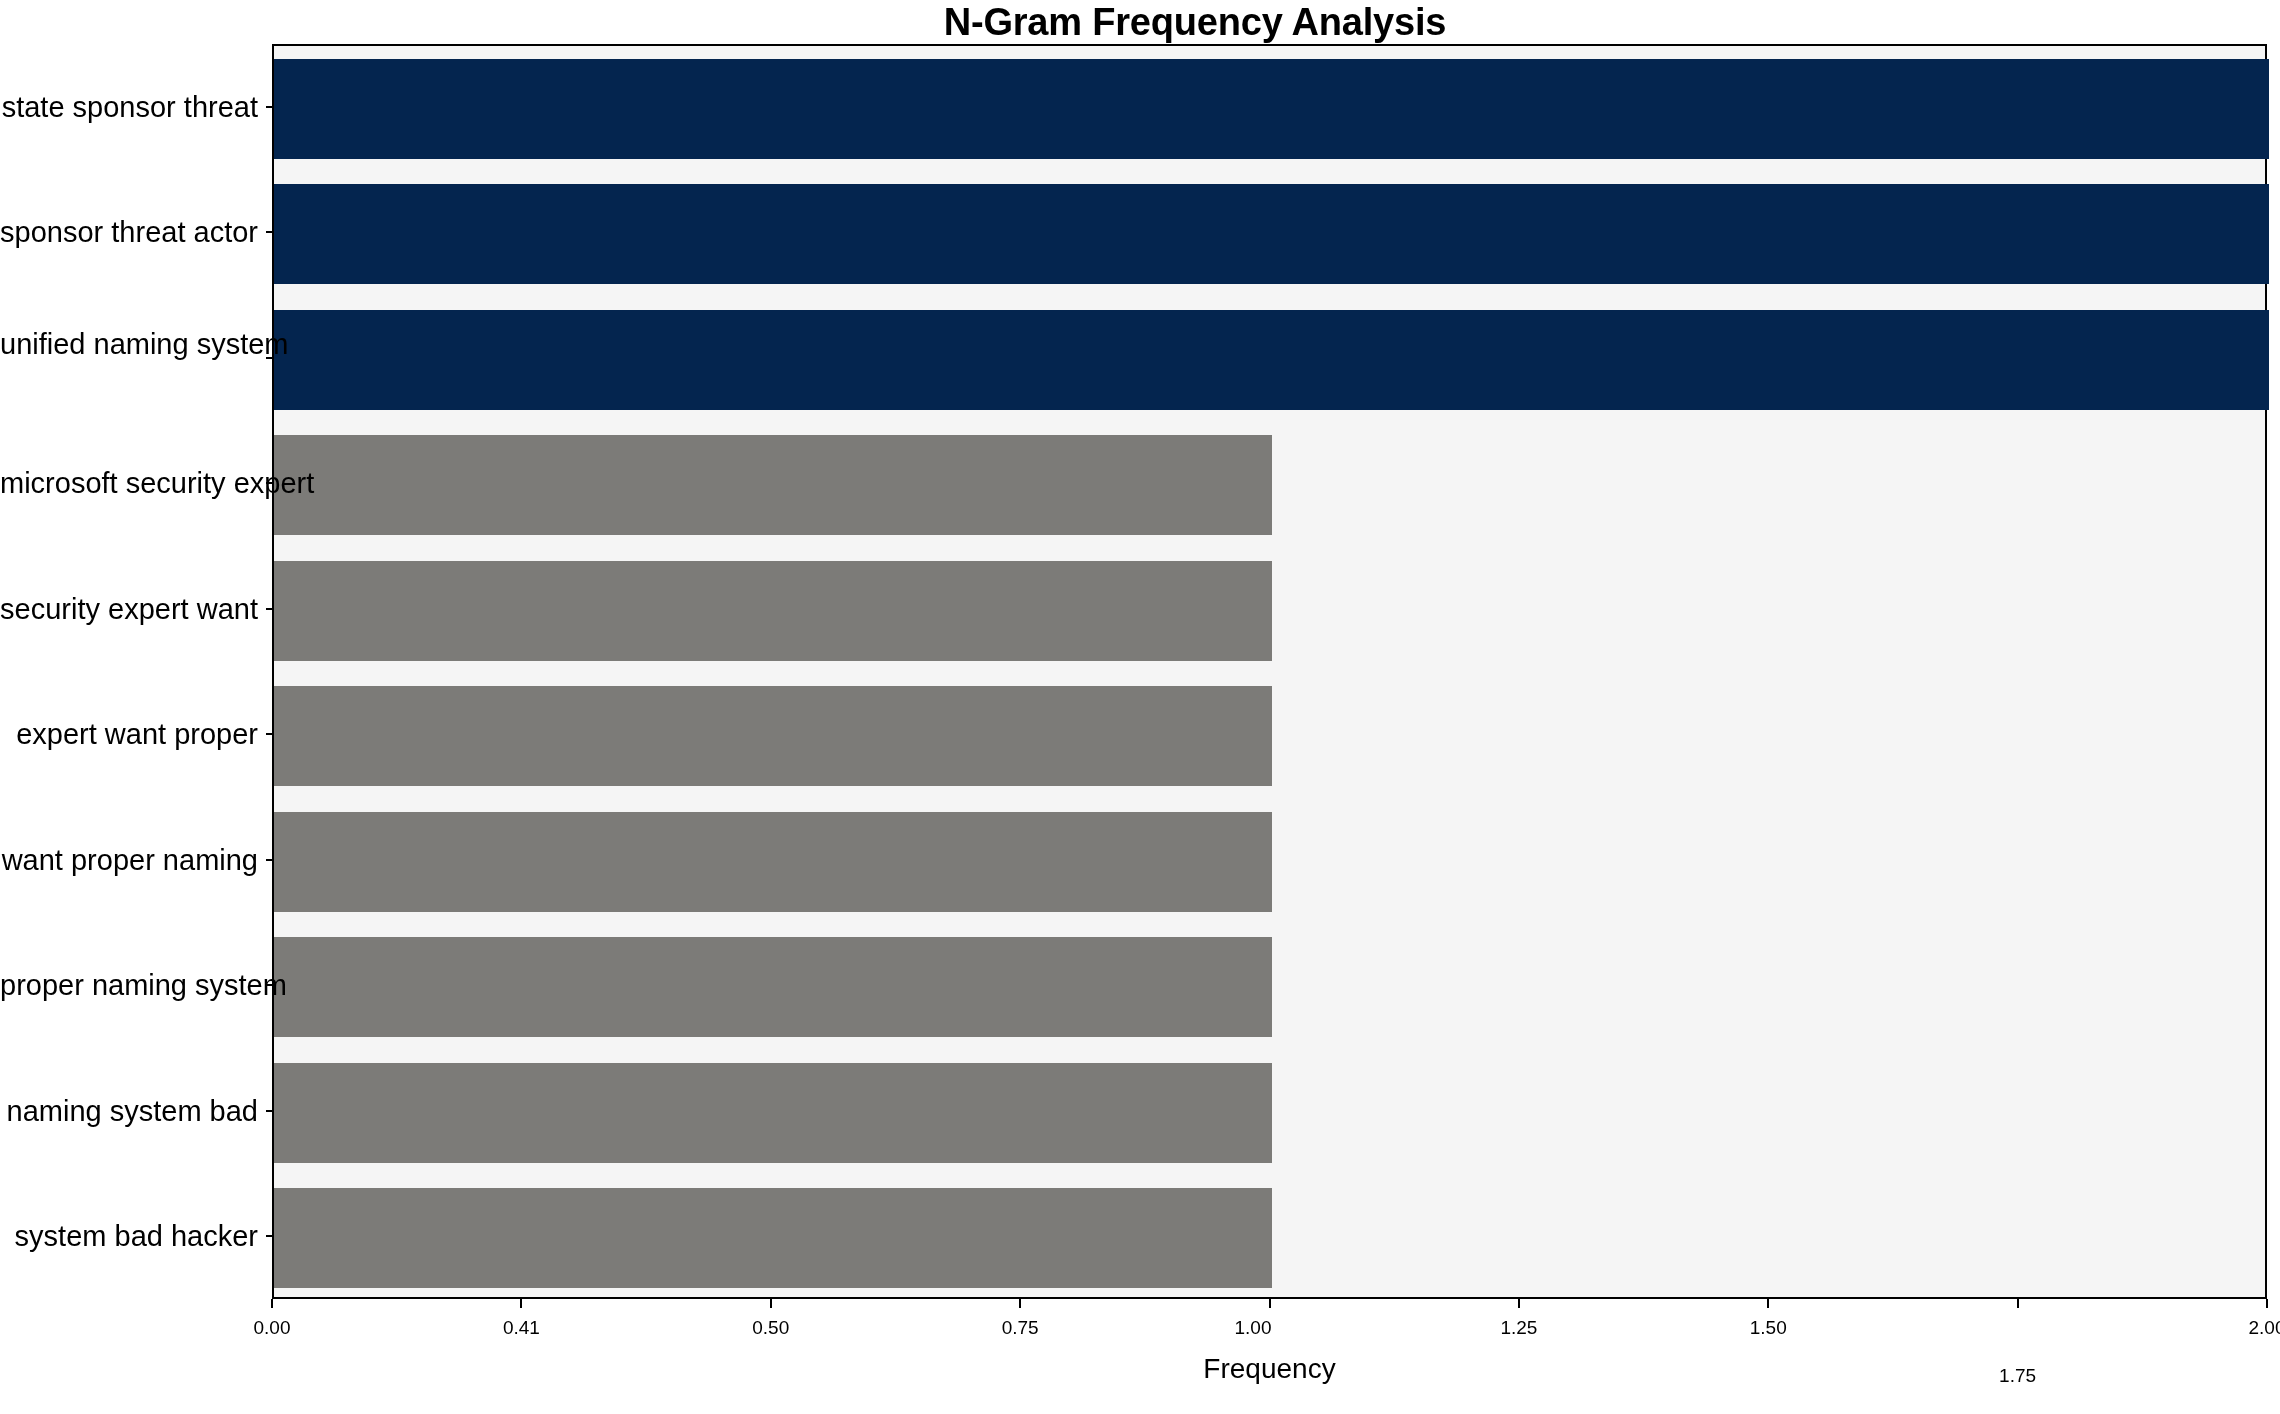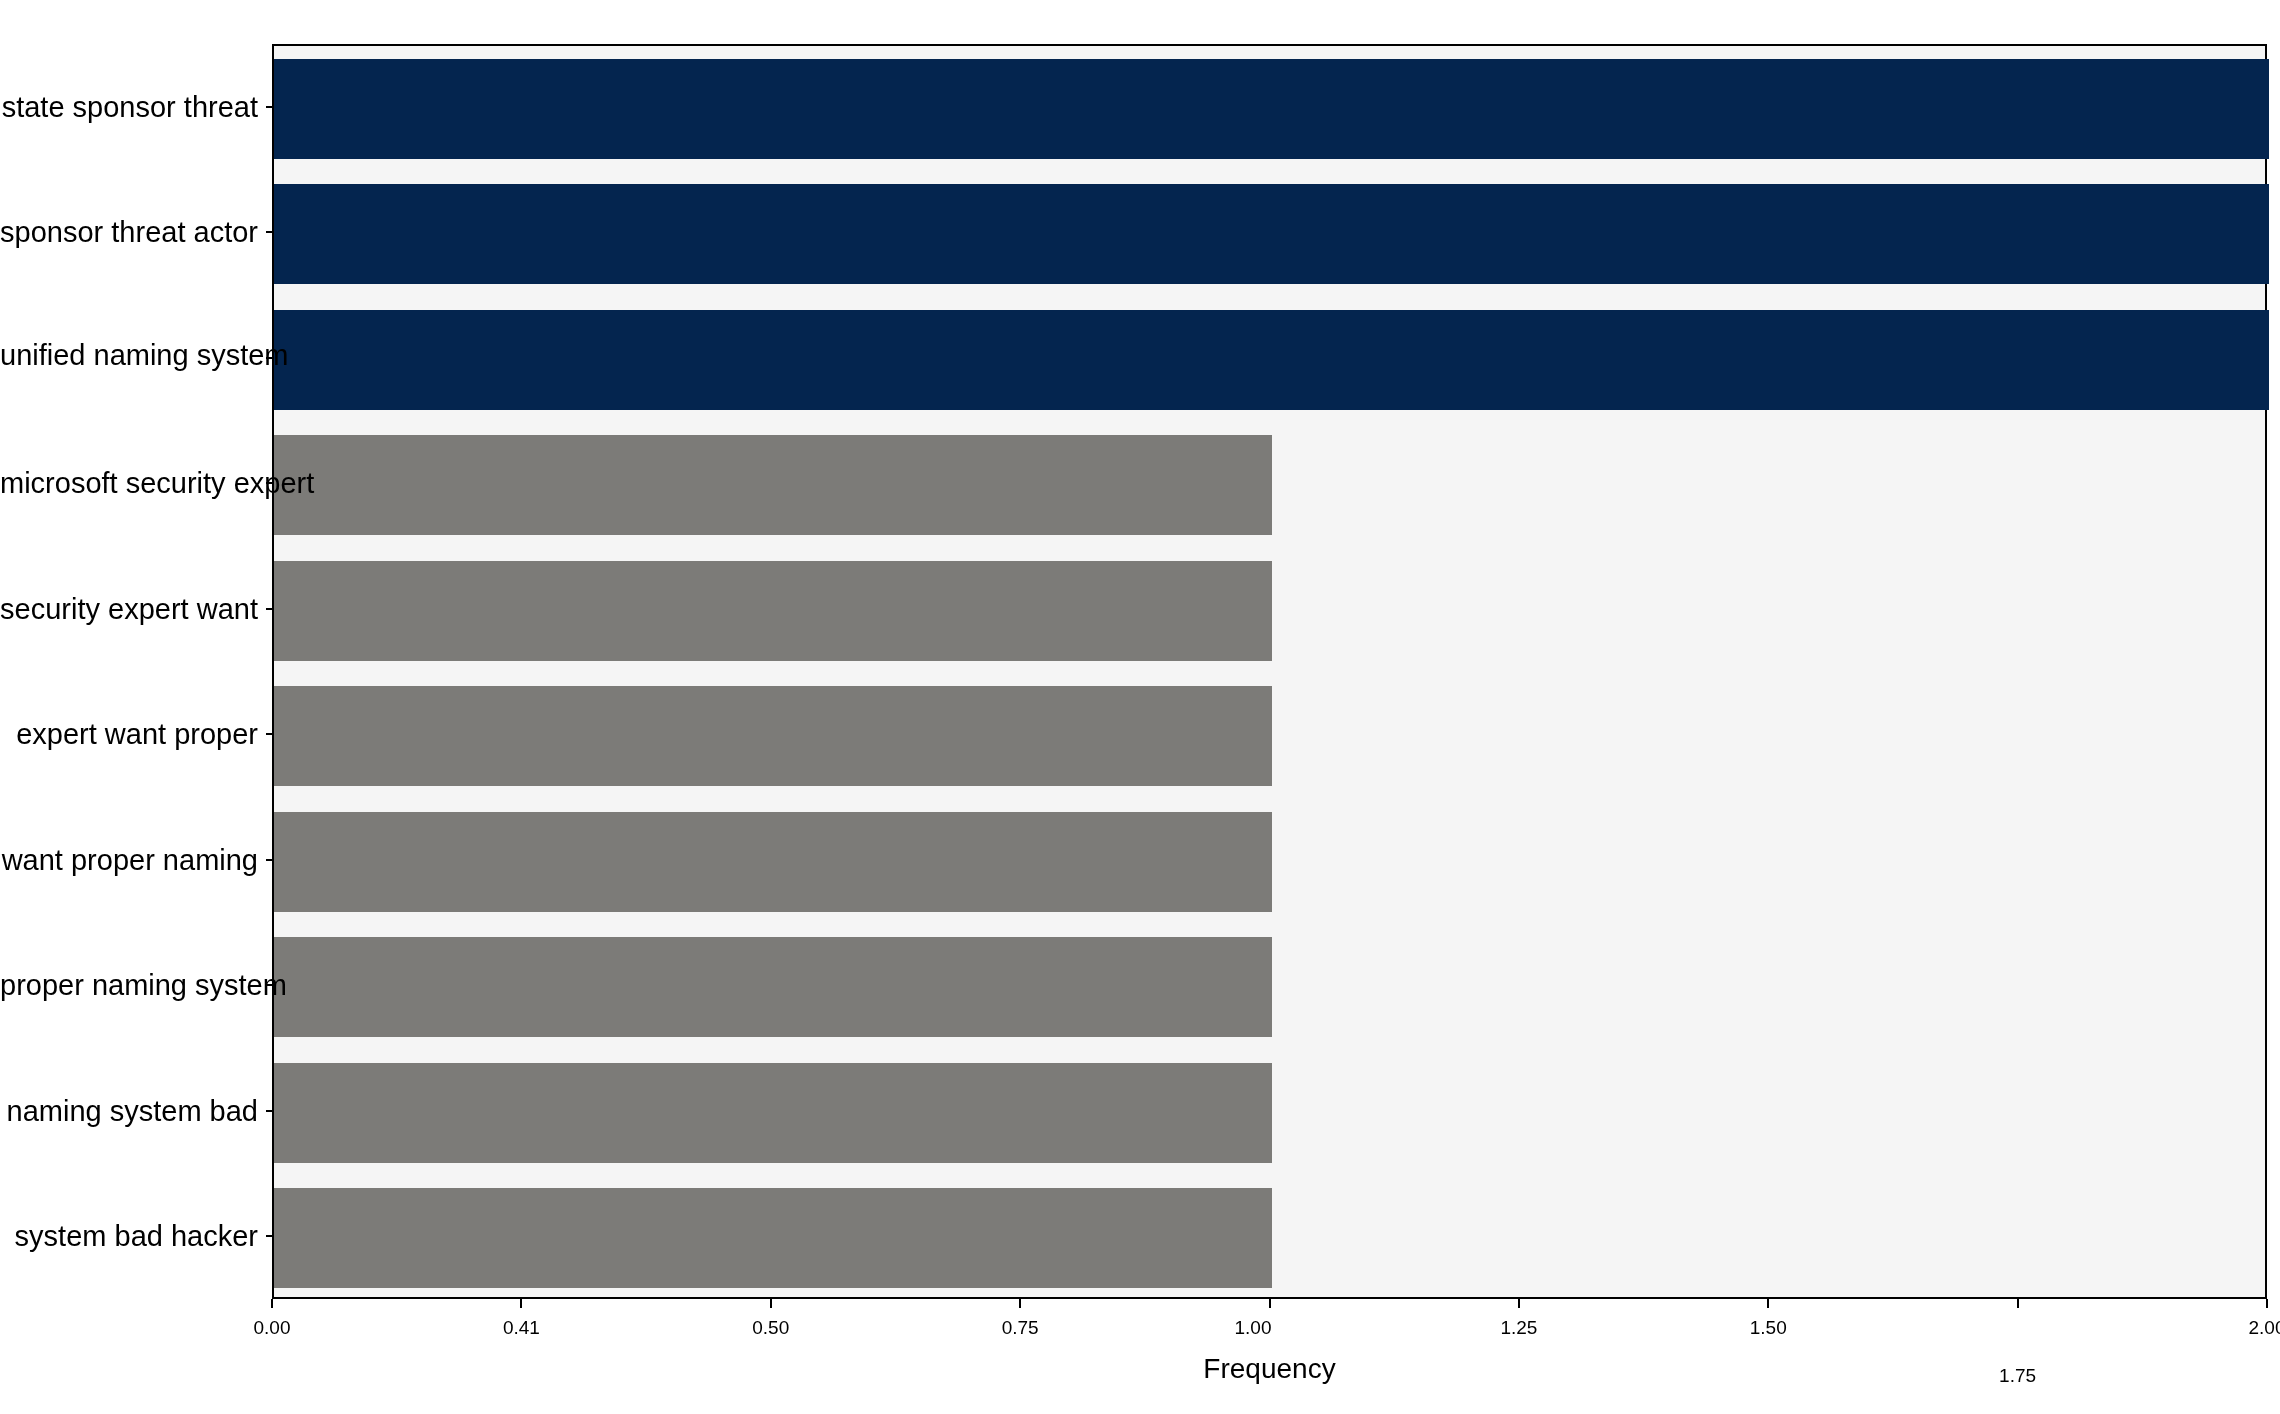--- a/index.html
+++ b/index.html
@@ -133,20 +133,23 @@
     font-size: 28px;
     color: #000000;
     line-height: 34px;
   }
 </style>
 </head>
 <body>
 
 <div id="figure">
 
+  <div id="chart-title">
+    <span id="chart-title-inner">N-Gram Frequency Analysis</span>
+  </div>
 
   <div id="plot-area">
     <div class="bars-layer" id="bars-layer">
         <div class="bar-row" style="top: 12.55px; height: 100.4px;">
           <div class="bar" title="state sponsor threat: 2" style="width: 1995px; background: rgb(4, 37, 79);"></div>
         </div>
         <div class="bar-row" style="top: 138.05px; height: 100.4px;">
           <div class="bar" title="sponsor threat actor: 2" style="width: 1995px; background: rgb(4, 37, 79);"></div>
         </div>
         <div class="bar-row" style="top: 263.55px; height: 100.4px;">
@@ -174,21 +177,21 @@
           <div class="bar" title="system bad hacker: 1" style="width: 997.5px; background: rgb(124, 123, 120);"></div>
         </div>
       </div>
   </div>
 
   <div id="y-labels">
       <div class="y-label" style="top: 47.75px;">state sponsor threat</div>
       <div class="y-tick" style="top: 61.75px;"></div>
       <div class="y-label" style="top: 173.25px;">sponsor threat actor</div>
       <div class="y-tick" style="top: 187.25px;"></div>
-      <div class="y-label" style="top: 296px;">unified naming system</div>
+      <div class="y-label" style="top: 285px;">unified naming system</div>
       <div class="y-tick" style="top: 312.75px;"></div>
       <div class="y-label" style="top: 424.25px;">microsoft security expert</div>
       <div class="y-tick" style="top: 438.25px;"></div>
       <div class="y-label" style="top: 549.75px;">security expert want</div>
       <div class="y-tick" style="top: 563.75px;"></div>
       <div class="y-label" style="top: 675.25px;">expert want proper</div>
       <div class="y-tick" style="top: 689.25px;"></div>
       <div class="y-label" style="top: 800.75px;">want proper naming</div>
       <div class="y-tick" style="top: 814.75px;"></div>
       <div class="y-label" style="top: 926.25px;">proper naming system</div>

